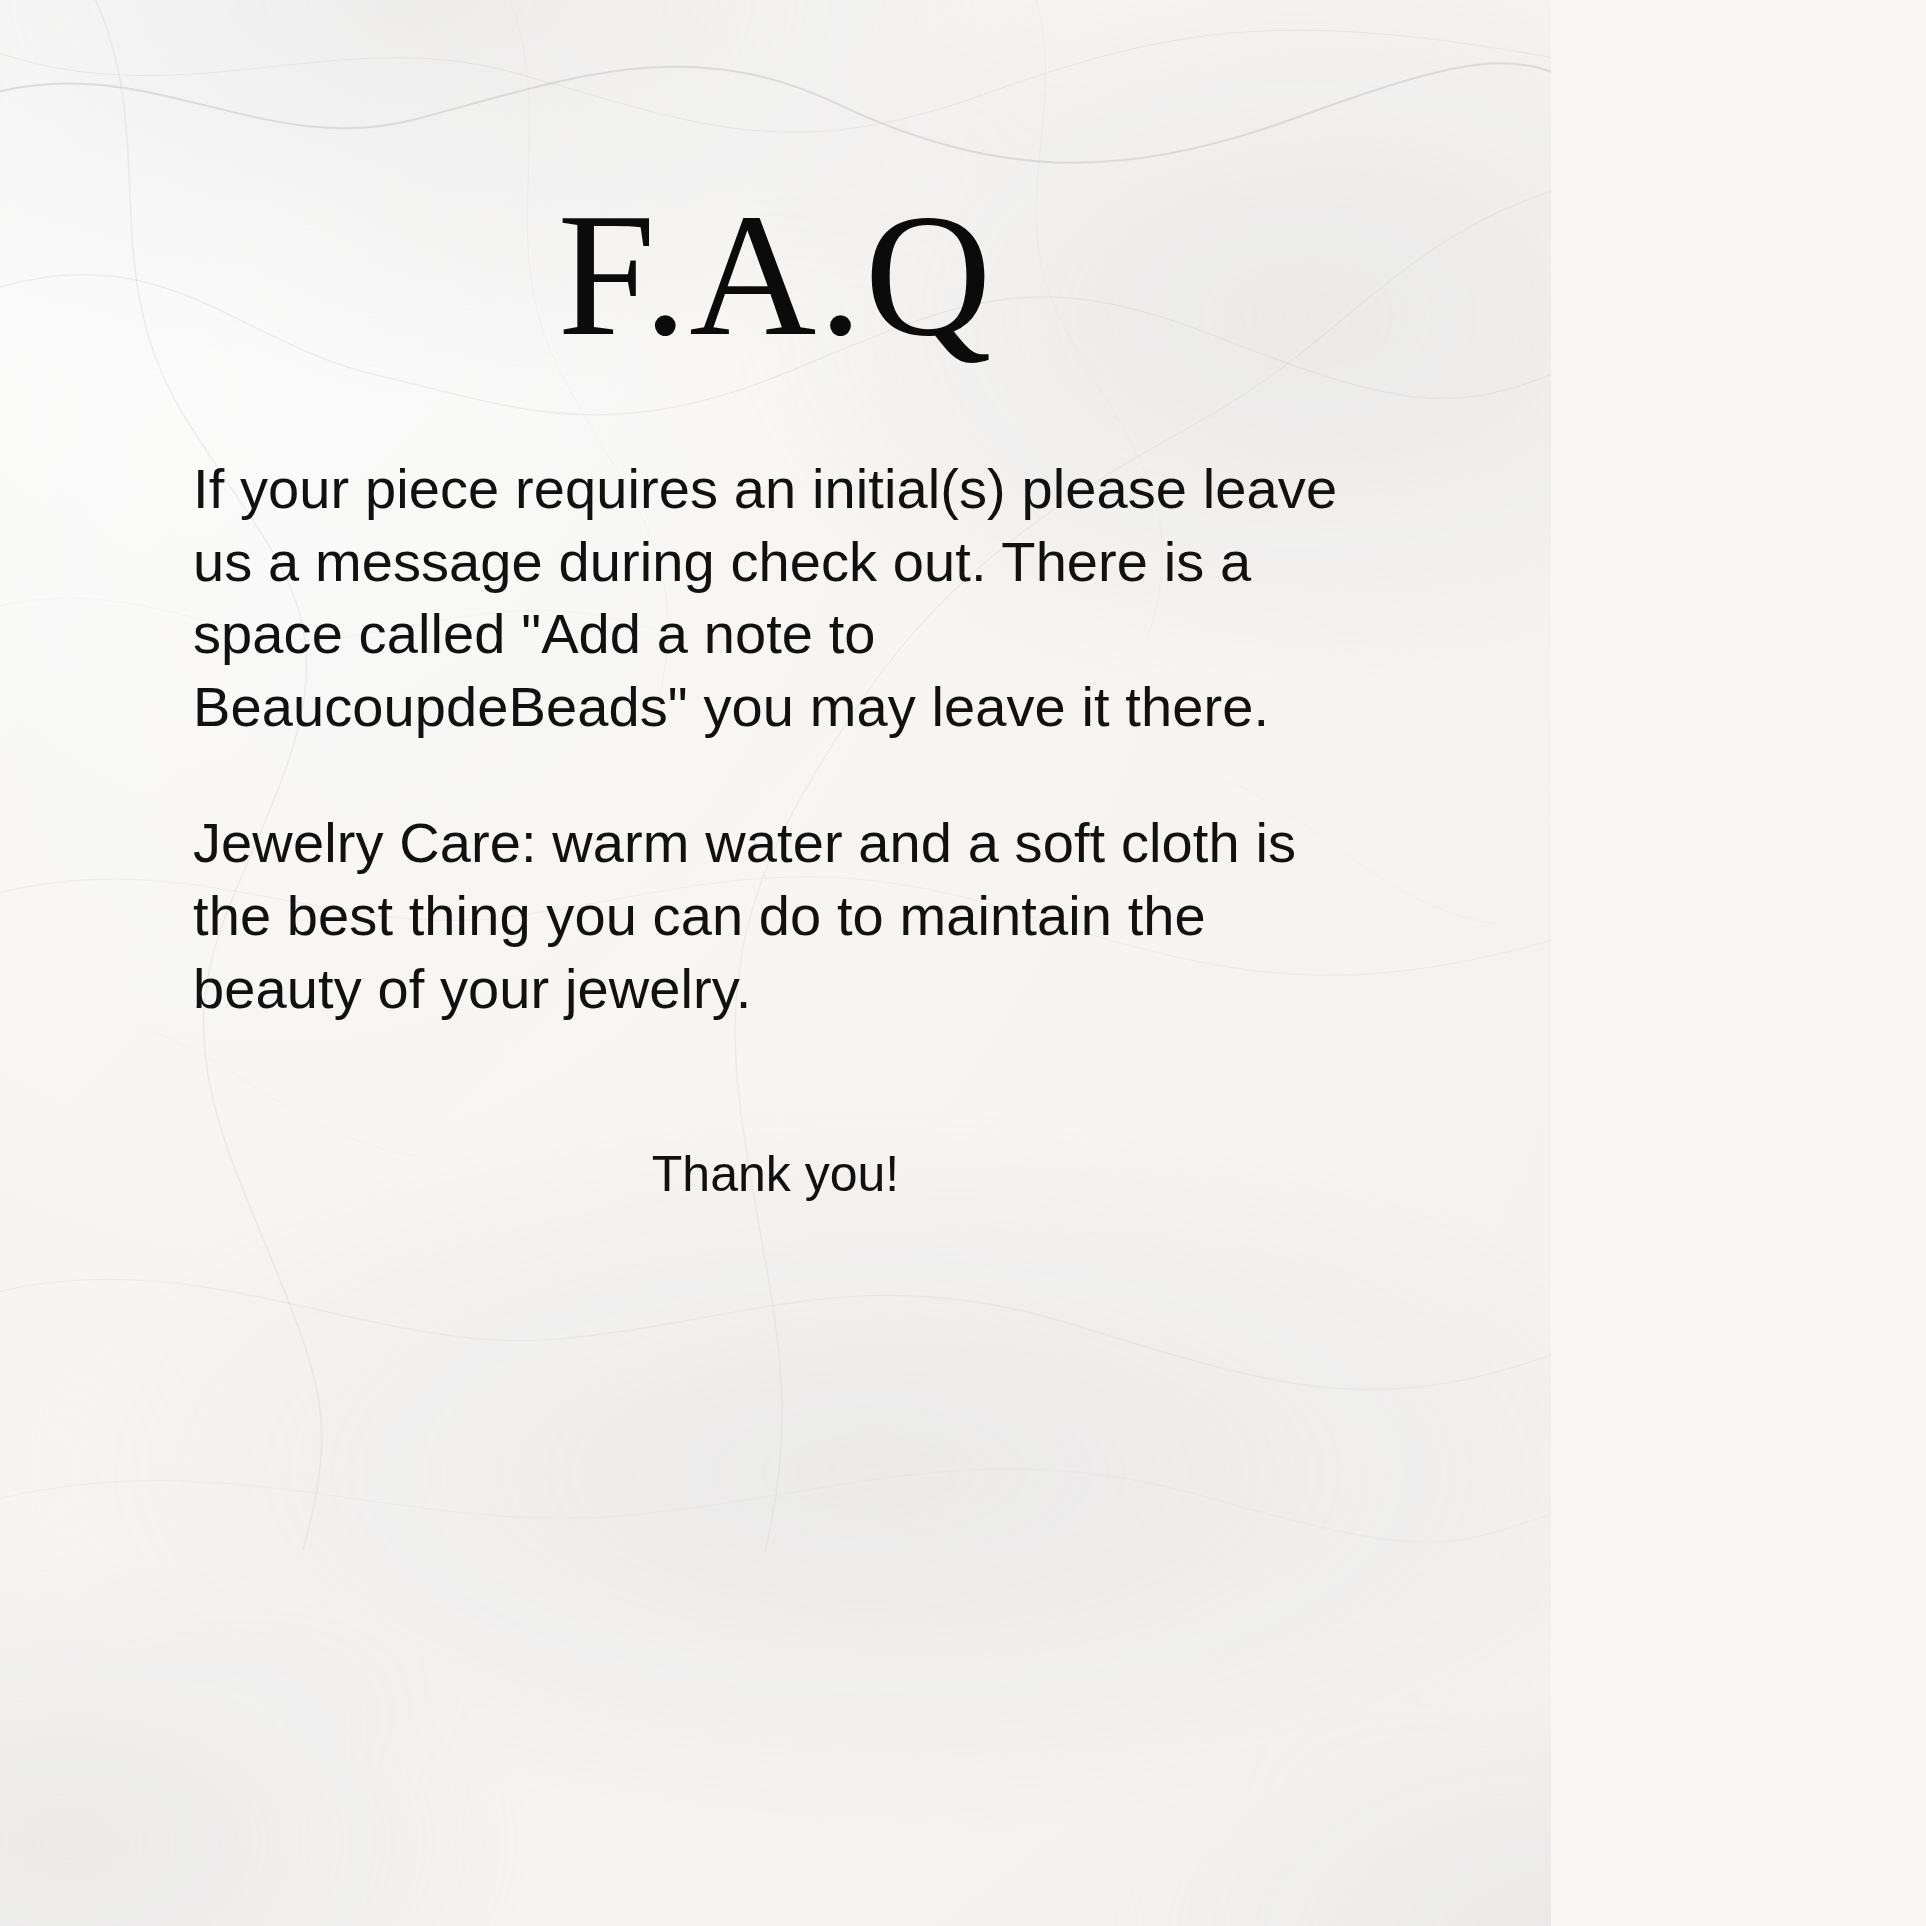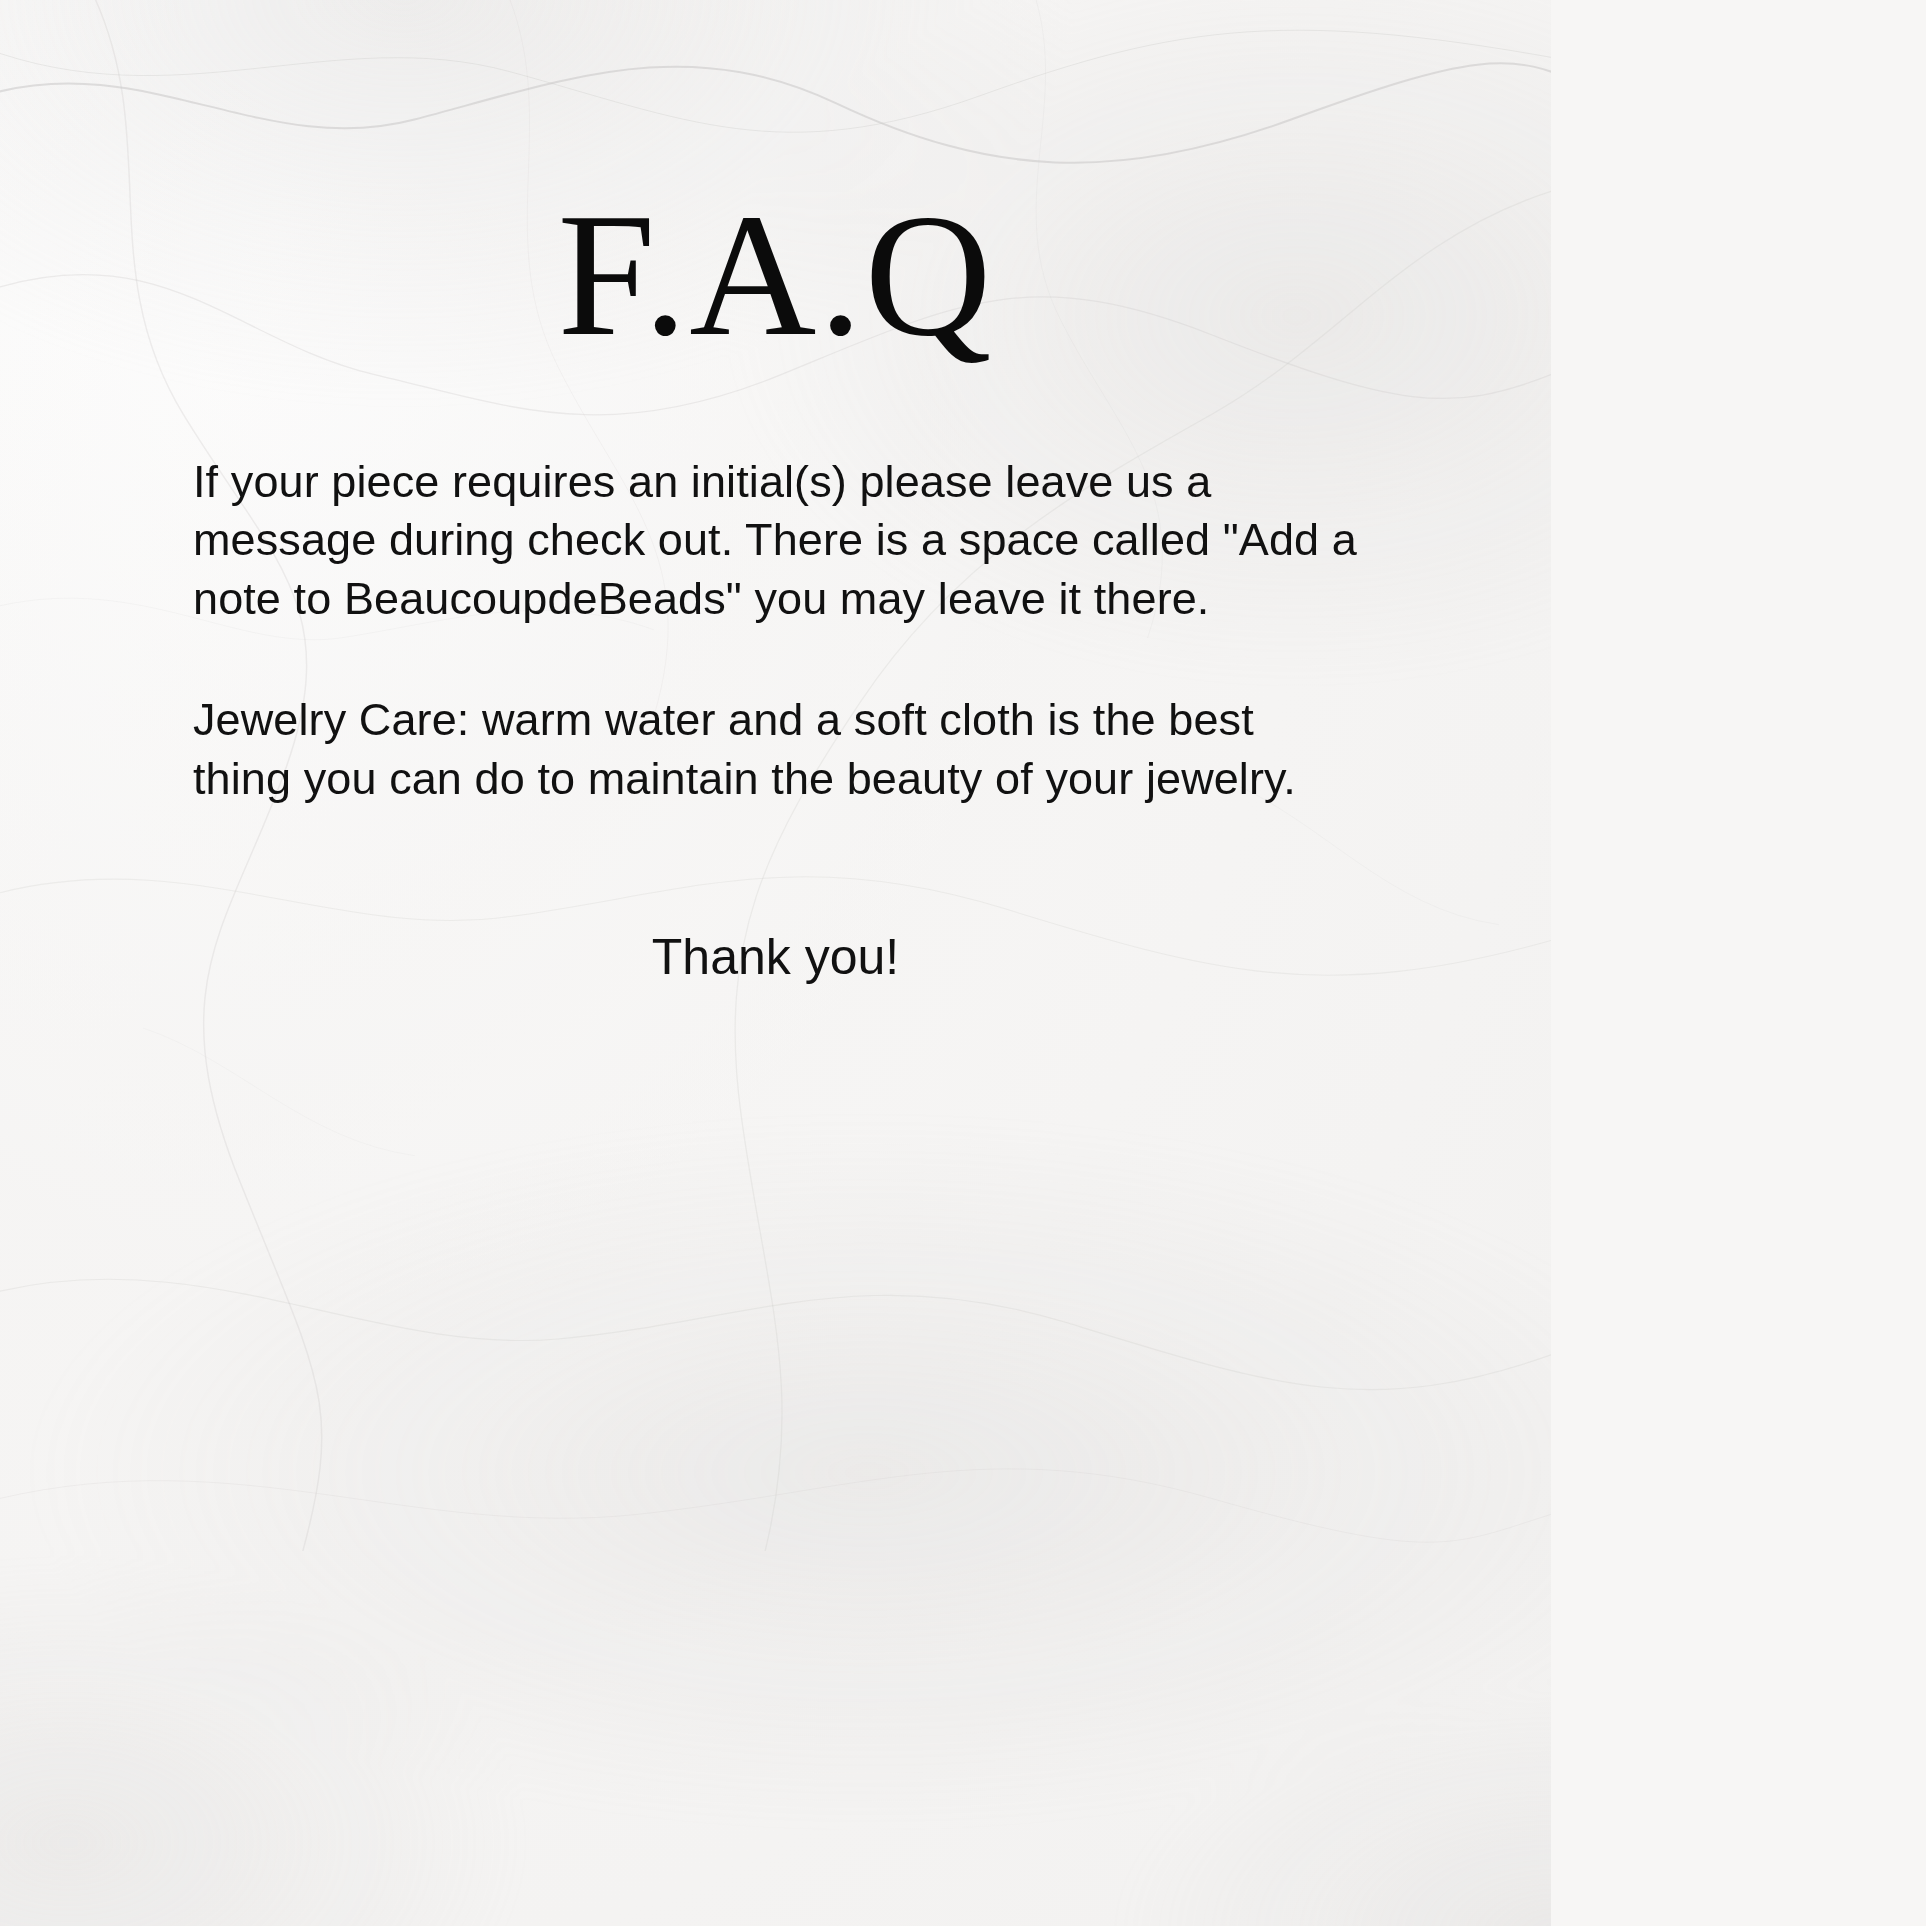--- a/index.html
+++ b/index.html
@@ -55,21 +55,21 @@
     line-height: 1.05;
     letter-spacing: 2px;
     color: #0b0b0b;
     font-weight: 400;
   }
   .body-block {
     margin-top: 85px;
   }
   .para {
     margin: 0 0 63px 0;
-    font-size: 45px;
+    font-size: 56px;
     line-height: 1.30;
     color: #111111;
     letter-spacing: 0.1px;
   }
   .para:last-child { margin-bottom: 0; }
   .closing {
     margin-top: 117px;
     text-align: center;
     font-size: 50px;
     line-height: 1.3;

